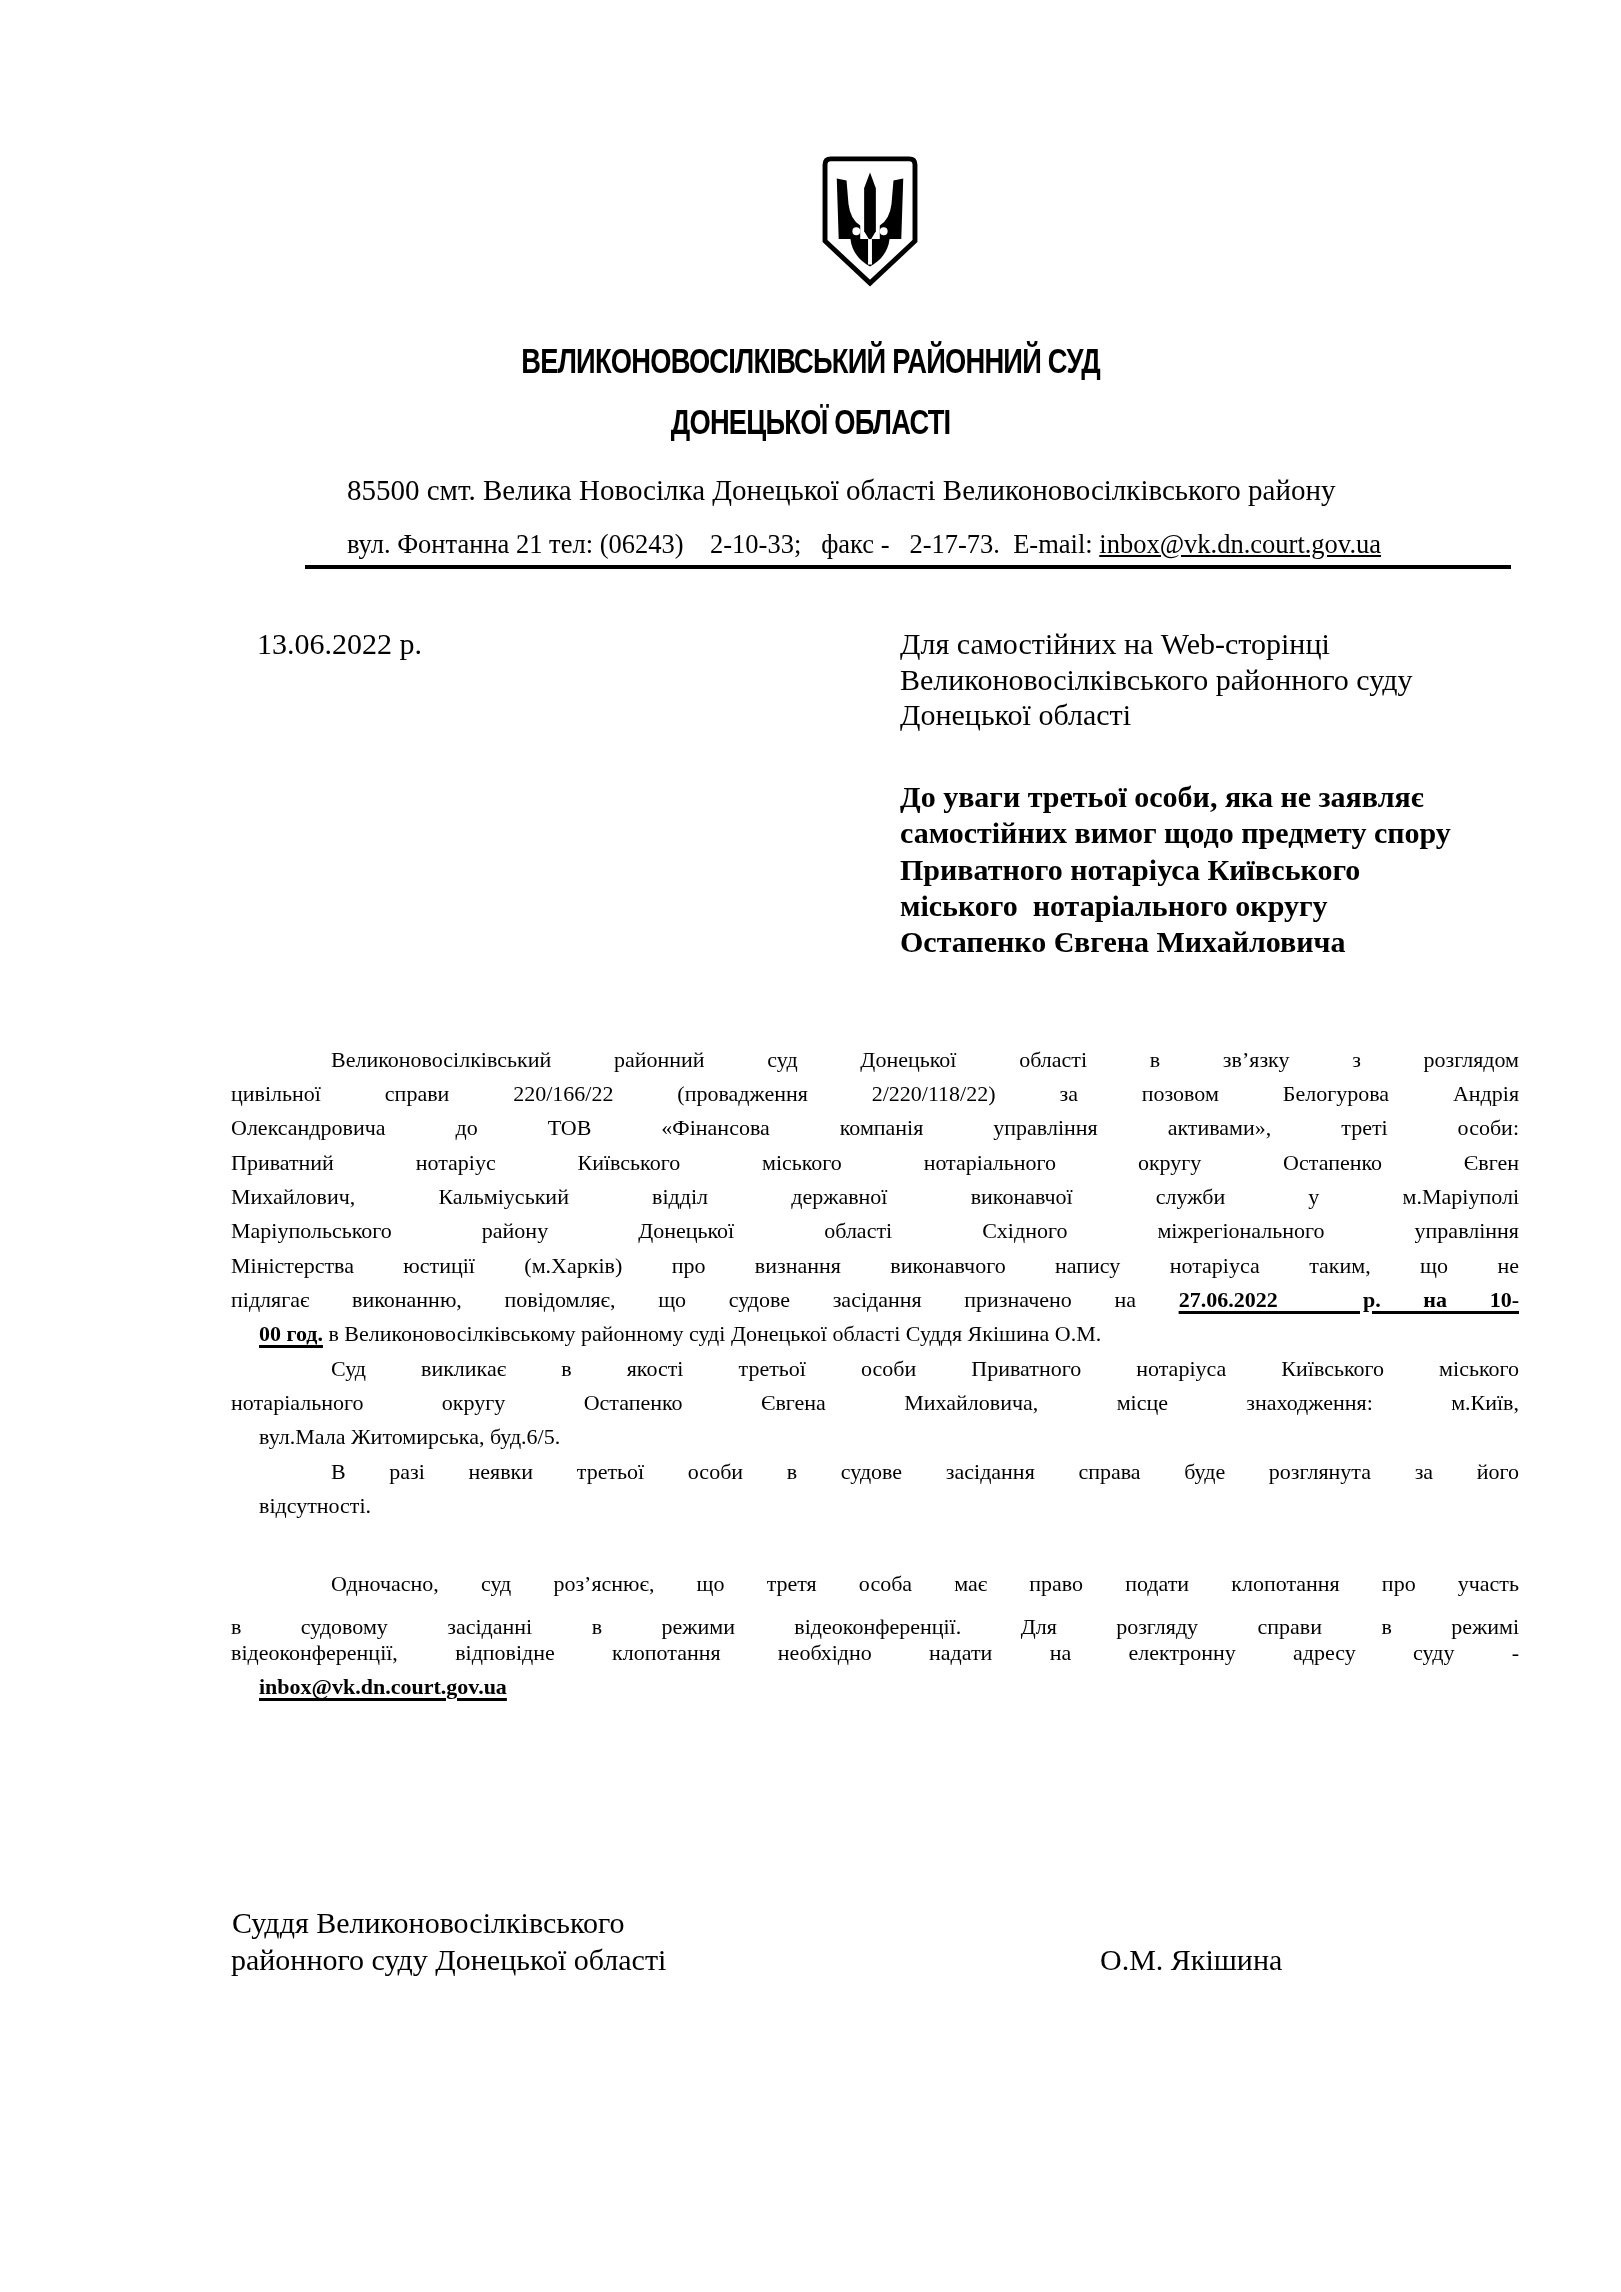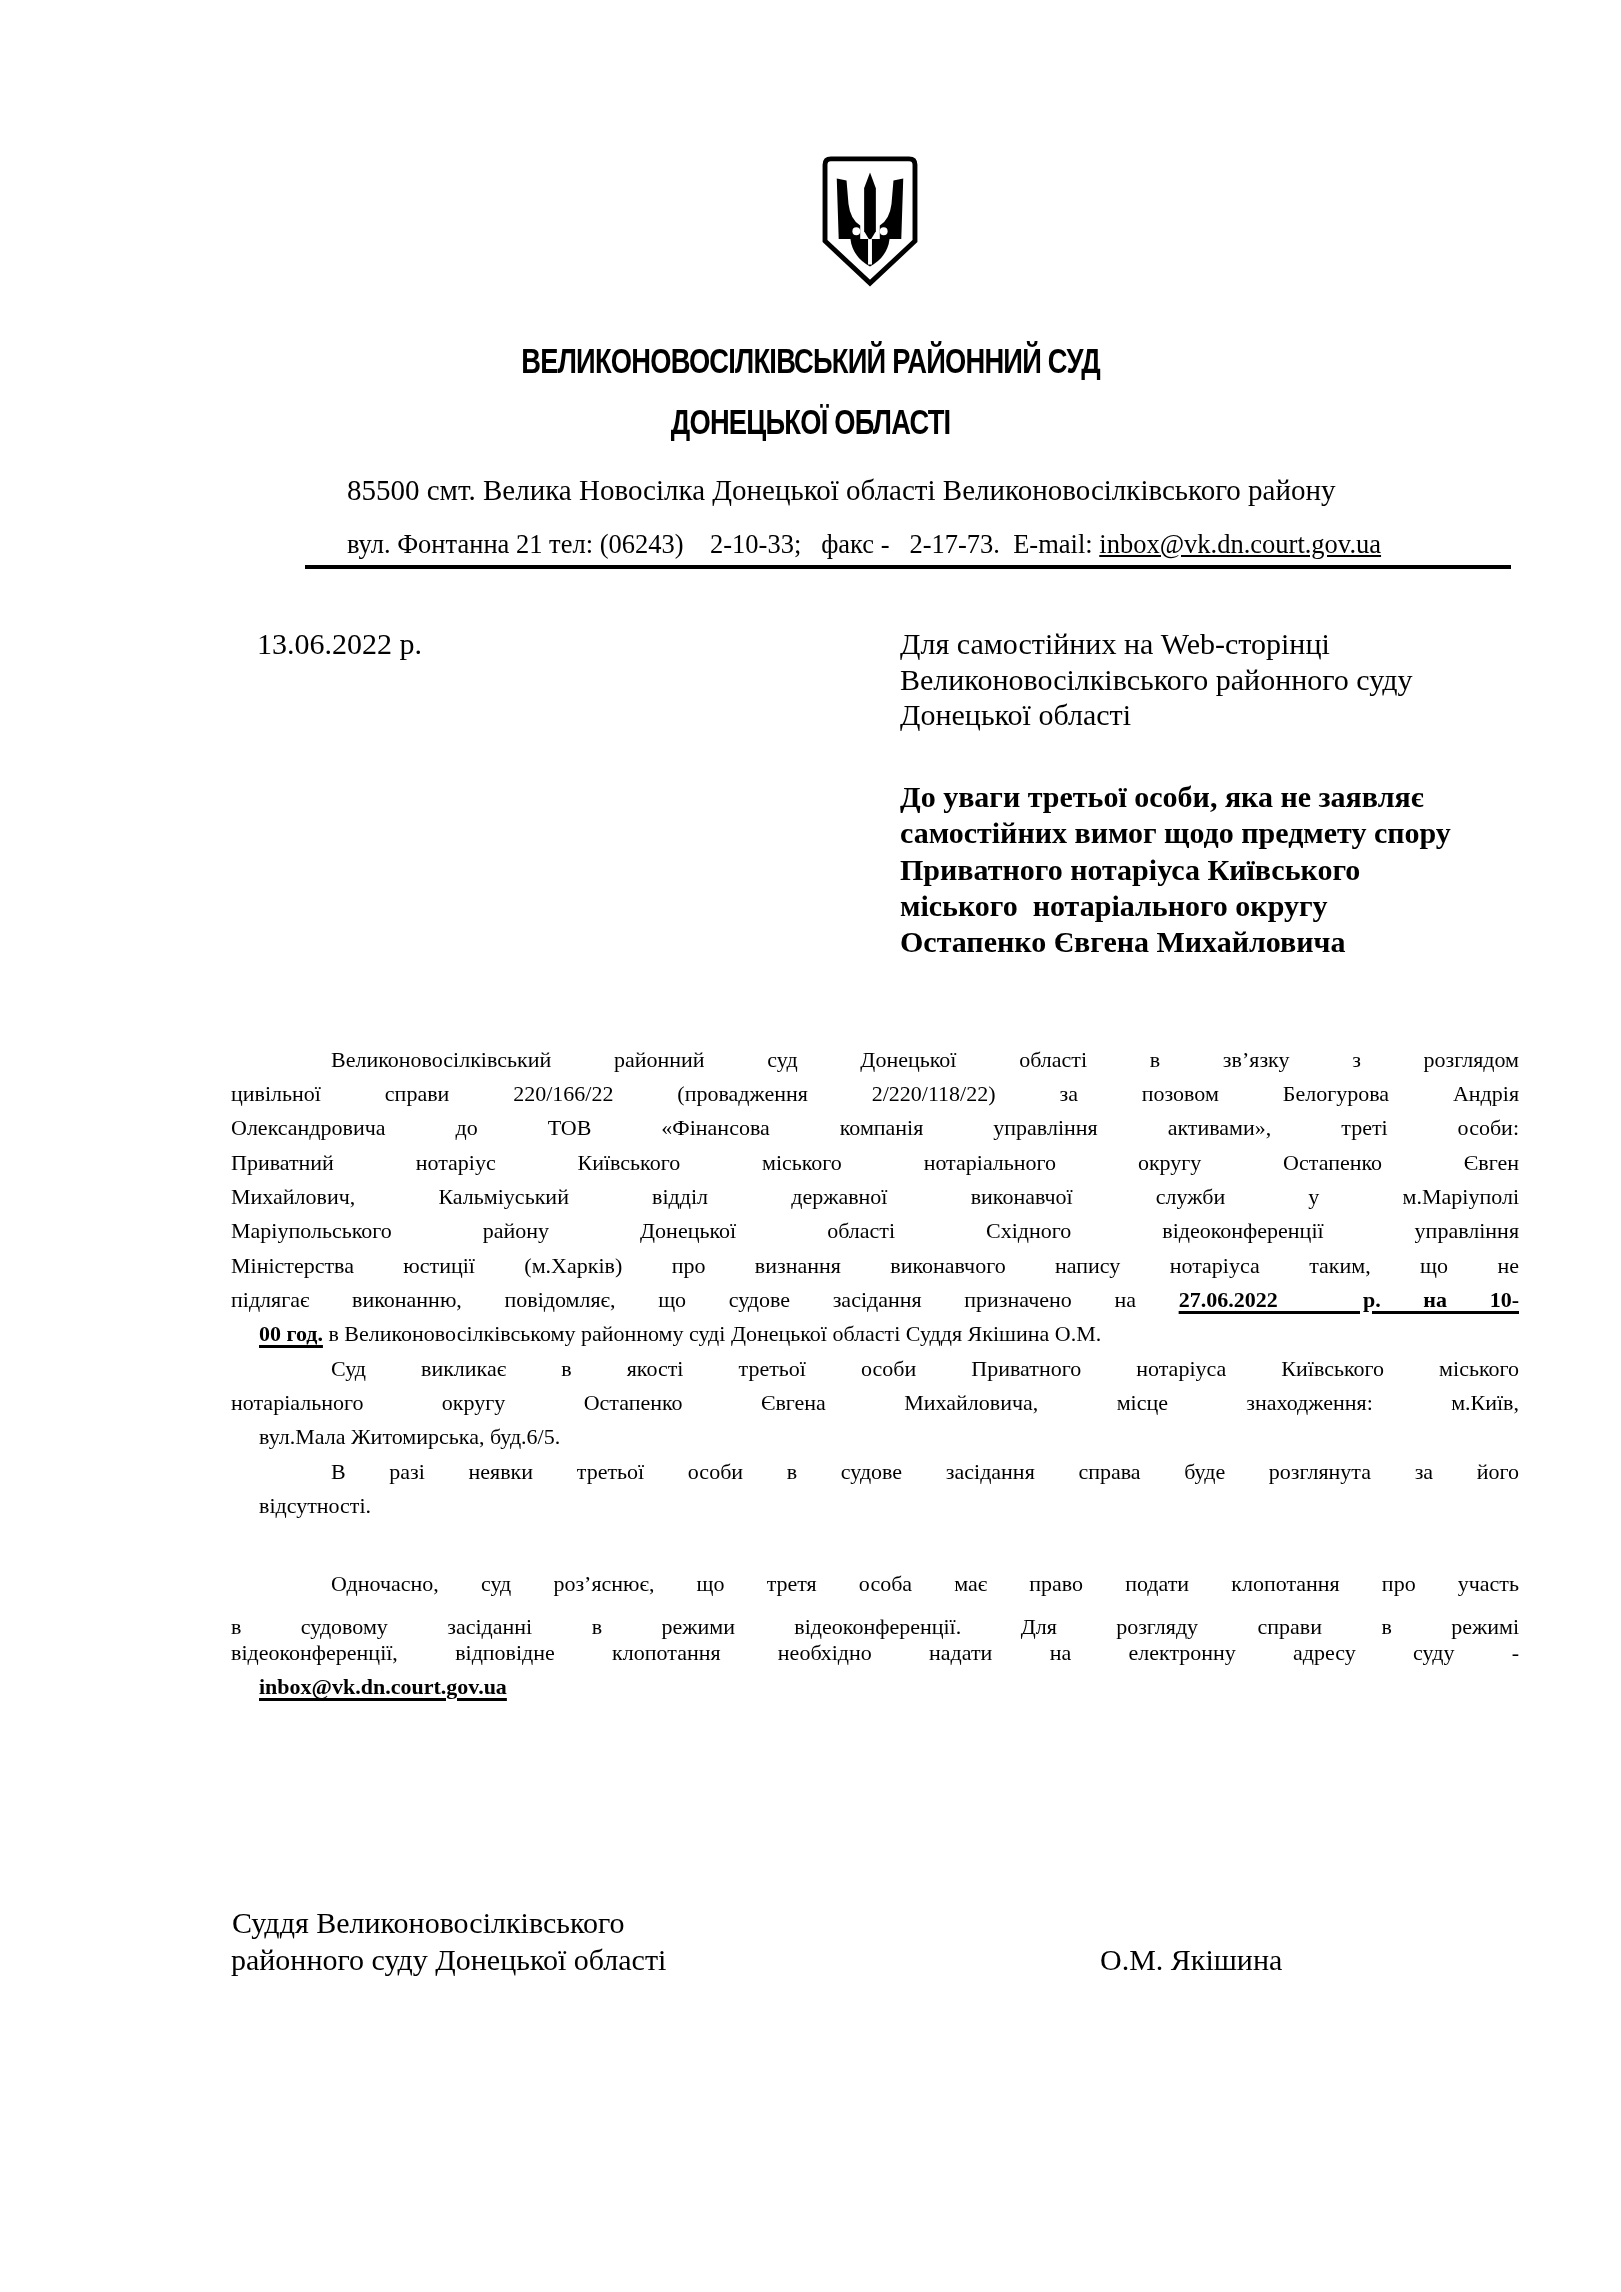--- a/index.html
+++ b/index.html
@@ -56,21 +56,21 @@
 <div class="rbold" style="top:816px;">самостійних вимог щодо предмету спору</div>
 <div class="rbold" style="top:853px;">Приватного нотаріуса Київського</div>
 <div class="rbold" style="top:889px; white-space:pre;">міського  нотаріального округу</div>
 <div class="rbold" style="top:925px;">Остапенко Євгена Михайловича</div>
 
 <div class="body-line indent" style="top:1043px;">Великоновосілківський районний суд Донецької області в зв’язку з розглядом</div>
 <div class="body-line" style="top:1077px;">цивільної справи 220/166/22 (провадження 2/220/118/22) за позовом Белогурова Андрія</div>
 <div class="body-line" style="top:1111px;">Олександровича до ТОВ «Фінансова компанія управління активами», треті особи:</div>
 <div class="body-line" style="top:1146px;">Приватний нотаріус Київського міського нотаріального округу Остапенко Євген</div>
 <div class="body-line" style="top:1180px;">Михайлович, Кальміуський відділ державної виконавчої служби у м.Маріуполі</div>
-<div class="body-line" style="top:1214px;">Маріупольського району Донецької області Східного відеоконференції управління</div>
+<div class="body-line" style="top:1214px;">Маріупольського району Донецької області Східного міжрегіонального управління</div>
 <div class="body-line" style="top:1249px;">Міністерства юстиції (м.Харків) про визнання виконавчого напису нотаріуса таким, що не</div>
 <div class="body-line" style="top:1283px;"><span>підлягає виконанню, повідомляє, що судове засідання призначено на </span><span class="bold u" style="white-space:pre;margin-top:39px;">27.06.2022  р. на 10-</span></div>
 <div class="body-line last" style="top:1317px;"><span class="bold u">00 год.</span><span> в Великоновосілківському районному суді Донецької області Суддя Якішина О.М.</span></div>
 
 <div class="body-line indent" style="top:1352px;">Суд викликає в якості третьої особи Приватного нотаріуса Київського міського</div>
 <div class="body-line" style="top:1386px;">нотаріального округу Остапенко Євгена Михайловича, місце знаходження: м.Київ,</div>
 <div class="body-line last" style="top:1420px;">вул.Мала Житомирська, буд.6/5.</div>
 
 <div class="body-line indent" style="top:1455px;">В разі неявки третьої особи в судове засідання справа буде розглянута за його</div>
 <div class="body-line last" style="top:1489px;">відсутності.</div>

